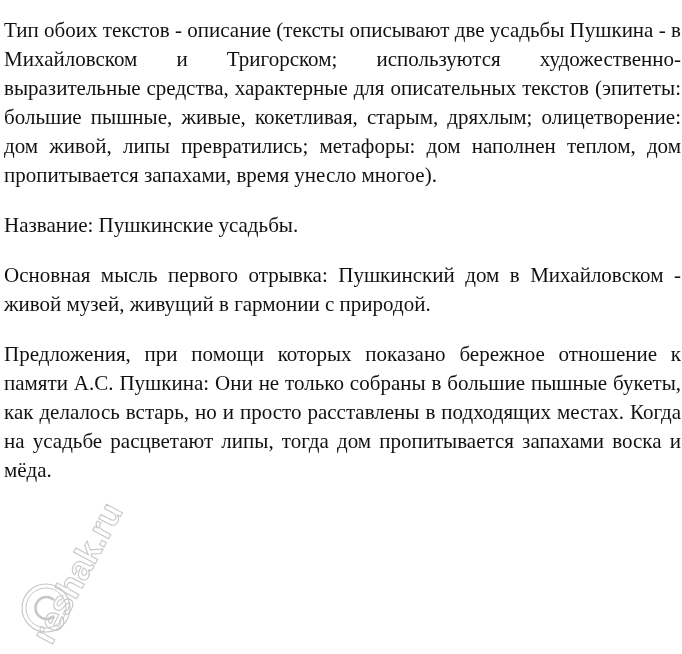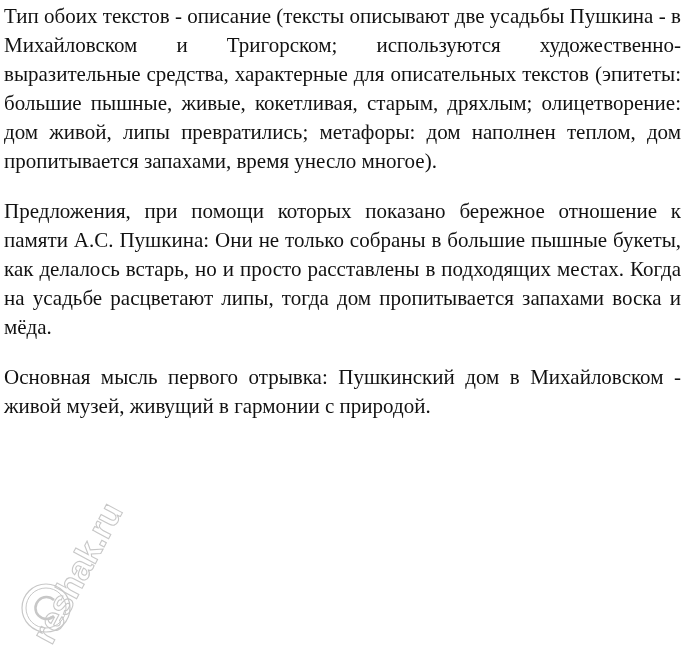--- a/index.html
+++ b/index.html
@@ -9,21 +9,21 @@
     }
     body {
       width: 682px;
       height: 654px;
       overflow: hidden;
       position: relative;
     }
     .doc {
       position: absolute;
       left: 4px;
-      top: 2px;
+      top: 16px;
       width: 677px;
       font-family: "Liberation Serif", "DejaVu Serif", serif;
       font-size: 21px;
       line-height: 29px;
       color: #111111;
     }
     .para {
       margin: 0 0 21px 0;
       text-align: justify;
       text-justify: inter-word;
@@ -39,22 +39,23 @@
       height: 180px;
       pointer-events: none;
       opacity: 0.55;
     }
   </style>
 </head>
 <body>
 
 <div class="doc">
   <p class="para">Тип обоих текстов - описание (тексты описывают две усадьбы Пушкина - в Михайловском и Тригорском; используются художественно-выразительные средства, характерные для описательных текстов (эпитеты: большие пышные, живые, кокетливая, старым, дряхлым; олицетворение: дом живой, липы превратились; метафоры: дом наполнен теплом, дом пропитывается запахами, время унесло многое).</p>
+  <p class="para">Название: Пушкинские усадьбы.</p>
+  <p class="para">Основная мысль первого отрывка: Пушкинский дом в Михайловском - живой музей, живущий в гармонии с природой.</p>
   <p class="para">Предложения, при помощи которых показано бережное отношение к памяти А.С. Пушкина: Они не только собраны в большие пышные букеты, как делалось встарь, но и просто расставлены в подходящих местах. Когда на усадьбе расцветают липы, тогда дом пропитывается запахами воска и мёда.</p>
-  <p class="para">Основная мысль первого отрывка: Пушкинский дом в Михайловском - живой музей, живущий в гармонии с природой.</p>
 </div>
 
 <div class="watermark">
   <svg width="180" height="180" viewBox="0 0 180 180">
     <g transform="translate(70,95) rotate(-62)">
       <text x="-75" y="10" font-family="Liberation Sans, DejaVu Sans, sans-serif" font-size="34" font-weight="bold" fill="none" stroke="#9a9a9a" stroke-width="1.1">reshak.ru</text>
     </g>
     <g>
       <circle cx="38" cy="128" r="24" fill="none" stroke="#9a9a9a" stroke-width="1.2"></circle>
       <circle cx="38" cy="128" r="20" fill="none" stroke="#9a9a9a" stroke-width="1"></circle>

